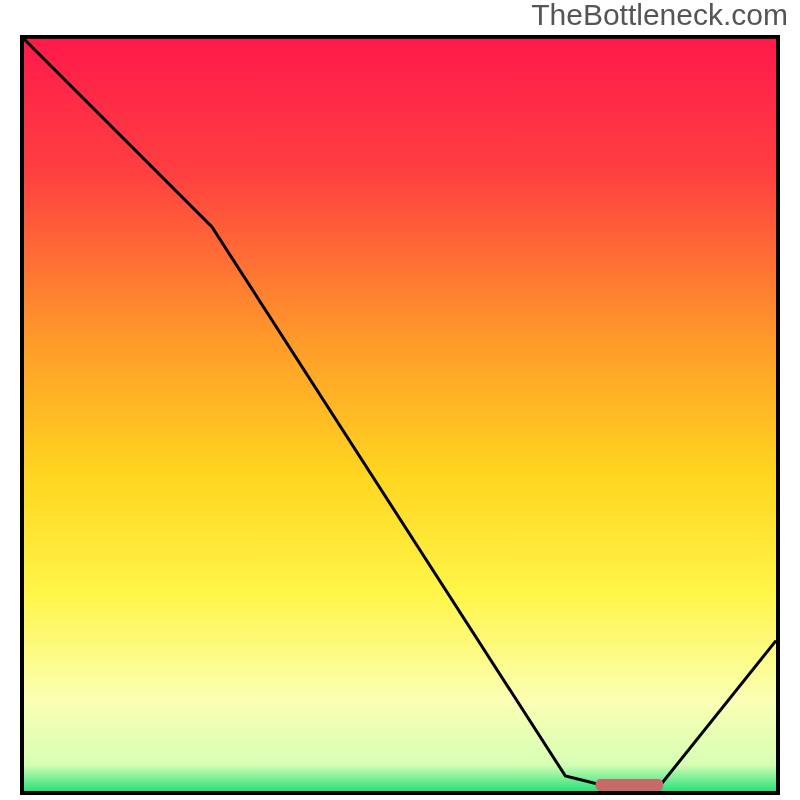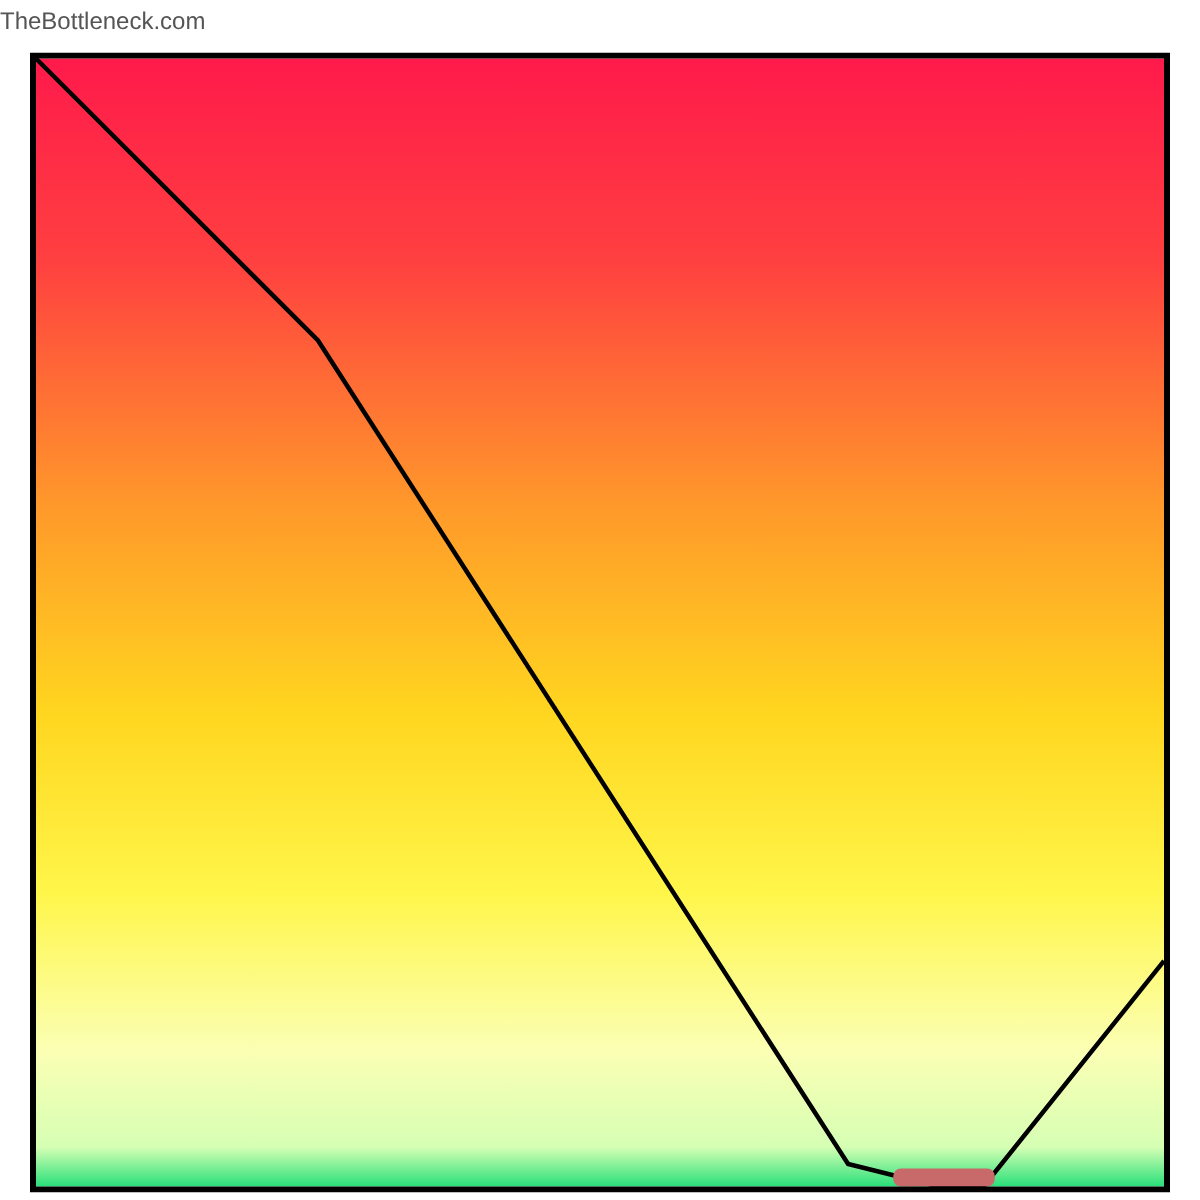--- a/index.html
+++ b/index.html
@@ -12,24 +12,24 @@
     font-family: Arial, Helvetica, sans-serif;
   }
   .wrap {
     width: 800px;
     height: 800px;
     display: flex;
     flex-direction: column;
   }
   .attribution {
     width: 100%;
-    text-align: left;
-    font-size: 16px;
+    text-align: right;
+    font-size: 30px;
     color: #555;
-    padding: 4px 0 0 0;
+    padding: 4px 12px 0 0;
     box-sizing: border-box;
     height: 30px;
     line-height: 22px;
   }
   .plot {
     flex: 1;
     display: flex;
     align-items: center;
     justify-content: center;
   }

